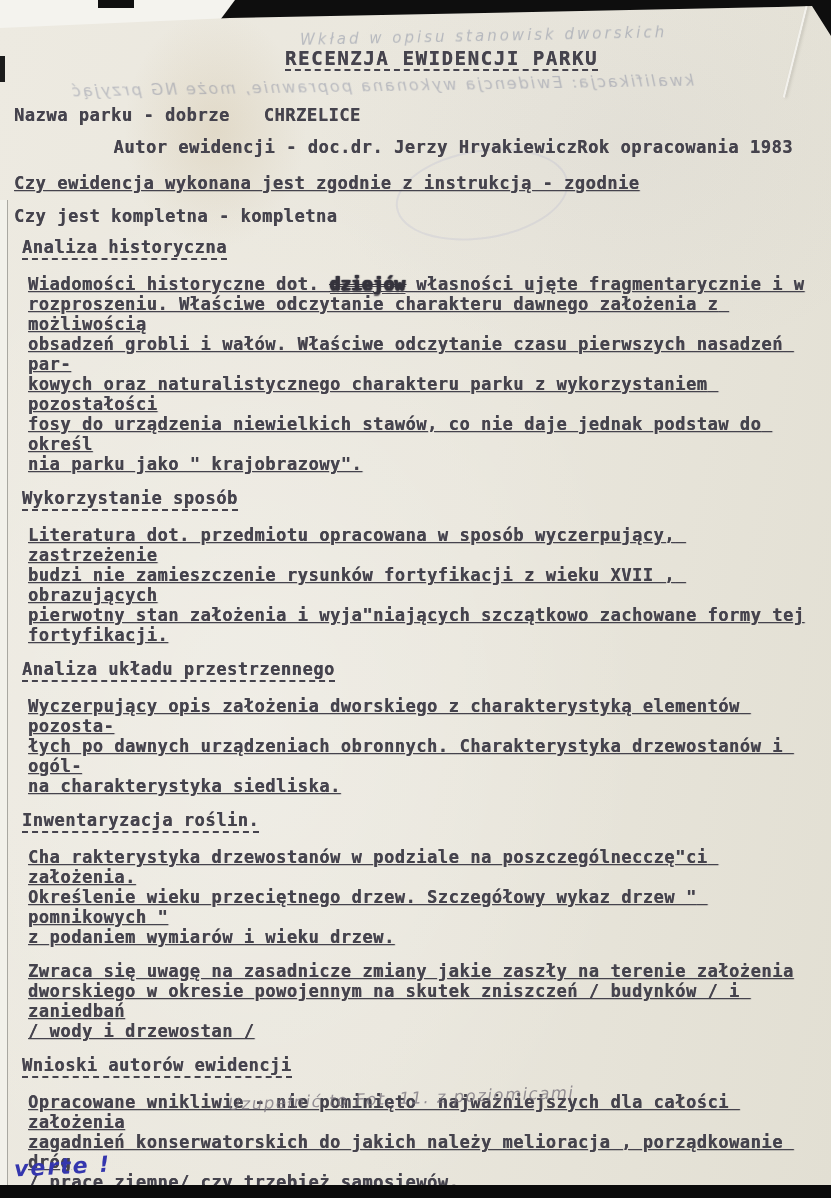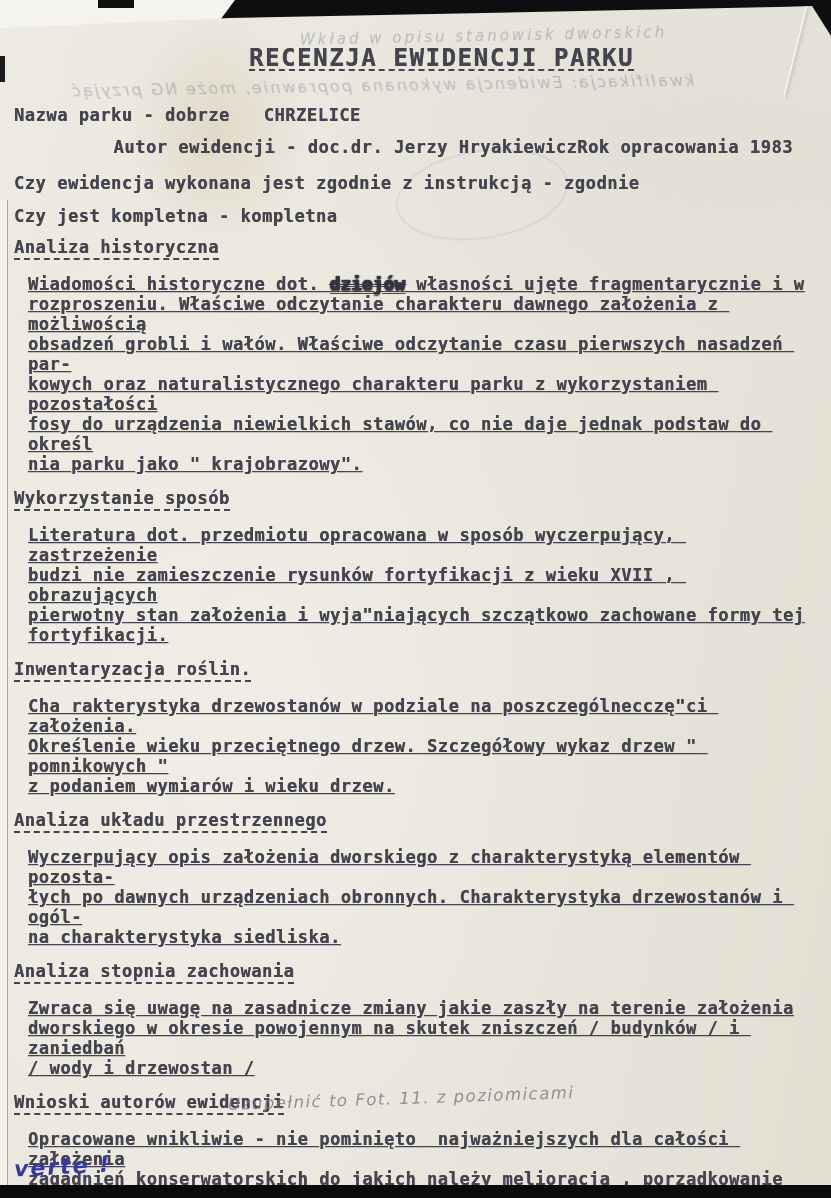--- a/index.html
+++ b/index.html
@@ -54,35 +54,35 @@
     letter-spacing: .55px;
     color: #45434d;
     text-shadow: .3px .3px .5px rgba(60,58,68,.85);
   }
   .title-row { text-align: center; margin: 0 0 34px 0; }
   .u {
     display: inline-block;
     border-bottom: 2.5px dashed currentColor;
     padding-bottom: 1px;
   }
-  .title-row .u { letter-spacing: 1.6px; font-size: 24px; margin-left: 48px; }
+  .title-row .u { letter-spacing: 1.6px; font-size: 19px; margin-left: 48px; }
 
   .park-row { margin: 0; }
   .park-gap { display: inline-block; width: 34px; }
 
   .author-row { display: flex; justify-content: flex-end; margin-top: 12px; }
   .author-left div { margin: 0; }
   .author-indent { padding-left: 152px; }
   .year { padding-right: 28px; white-space: nowrap; }
 
-  .q1 { margin: 16px 0 0 0; }
+  .q1 { margin: 16px 0 0 0; text-decoration: underline; }
   .q2 { margin: 13px 0 0 0; }
 
   section { margin-top: 11px; }
-  section h2 { margin: 0 0 4px 0; font-size: 17px; }
+  section h2 { margin: 0 0 4px 8px; font-size: 17px; }
   section p.body { margin: 14px; white-space: pre-wrap; text-decoration: underline; }
 
   .overstruck {
     position: relative;
     color: #35333c;
     text-shadow: 0 0 1px #35333c, 1px 0 1px #35333c, -1px 0 1px #35333c, 0 2px 1.5px rgba(53,51,60,.9);
     filter: blur(.4px);
     text-decoration: line-through;
   }
 
@@ -158,35 +158,34 @@
 
       <section>
         <h2 class="typed-h"><span class="u">Wykorzystanie sposób</span></h2>
         <p class="body typed">Literatura dot. przedmiotu opracowana w sposób wyczerpujący, zastrzeżenie
 budzi nie zamieszczenie rysunków fortyfikacji z wieku XVII , obrazujących
 pierwotny stan założenia i wyja"niających szczątkowo zachowane formy tej
 fortyfikacji.</p>
       </section>
 
       <section>
+        <h2 class="typed-h"><span class="u">Analiza układu przestrzennego</span></h2>
+        <p class="body typed">Wyczerpujący opis założenia dworskiego z charakterystyką elementów pozosta-
+łych po dawnych urządzeniach obronnych. Charakterystyka drzewostanów i ogól-
+na charakterystyka siedliska.</p>
+      </section>
+
+      <section>
         <h2 class="typed-h"><span class="u">Inwentaryzacja roślin.</span></h2>
         <p class="body typed">Cha rakterystyka drzewostanów w podziale na poszczególnecczę"ci założenia.
 Określenie wieku przeciętnego drzew. Szczegółowy wykaz drzew " pomnikowych "
 z podaniem wymiarów i wieku drzew.</p>
       </section>
 
       <section>
-        <h2 class="typed-h"><span class="u">Analiza układu przestrzennego</span></h2>
-        <p class="body typed">Wyczerpujący opis założenia dworskiego z charakterystyką elementów pozosta-
-łych po dawnych urządzeniach obronnych. Charakterystyka drzewostanów i ogól-
-na charakterystyka siedliska.</p>
-      </section>
-
-      <section>
-        <h2 class="typed-h"><span class="u">Analiza stopnia zachowania</span></h2>
         <p class="body typed">Zwraca się uwagę na zasadnicze zmiany jakie zaszły na terenie założenia
 dworskiego w okresie powojennym na skutek zniszczeń / budynków / i zaniedbań
 / wody i drzewostan /</p>
       </section>
 
       <section>
         <h2 class="typed-h"><span class="u">Wnioski autorów ewidencji</span></h2>
         <p class="body typed">Opracowane wnikliwie - nie pominięto  najważniejszych dla całości założenia
 zagadnień konserwatorskich do jakich należy melioracja , porządkowanie dróg
 / prace ziemne/ czy trzebież samosiewów.</p>

